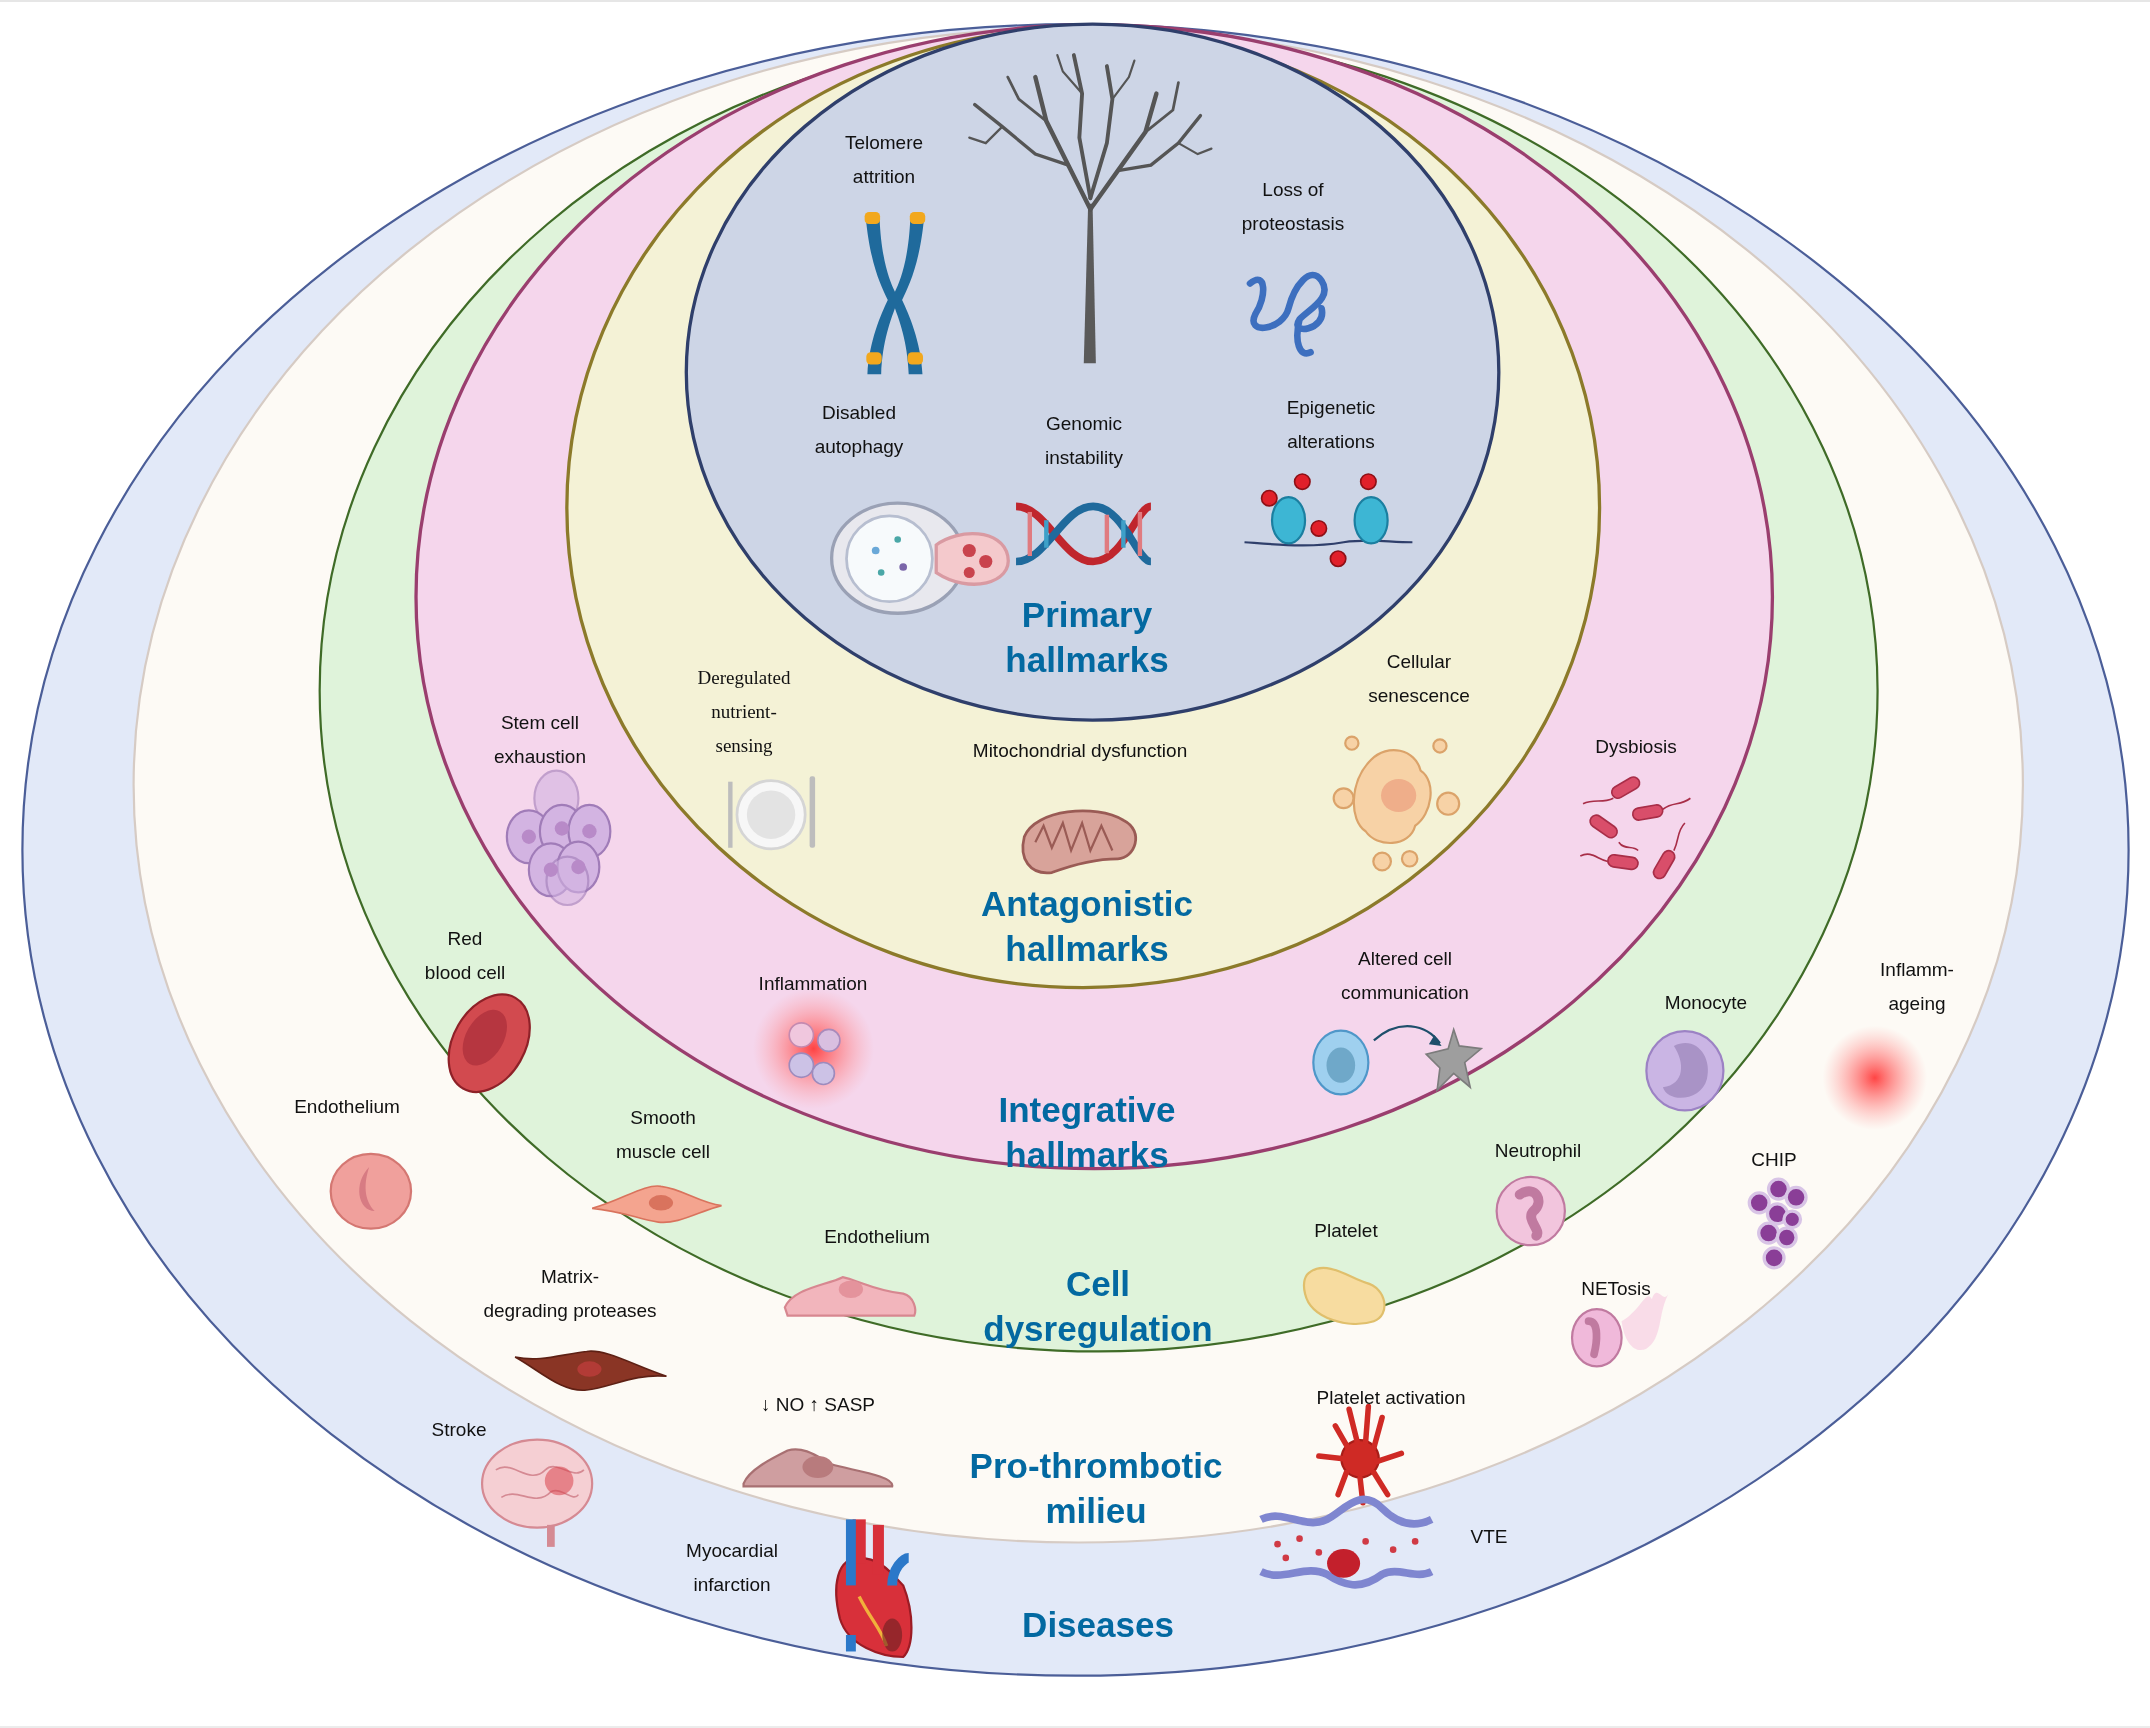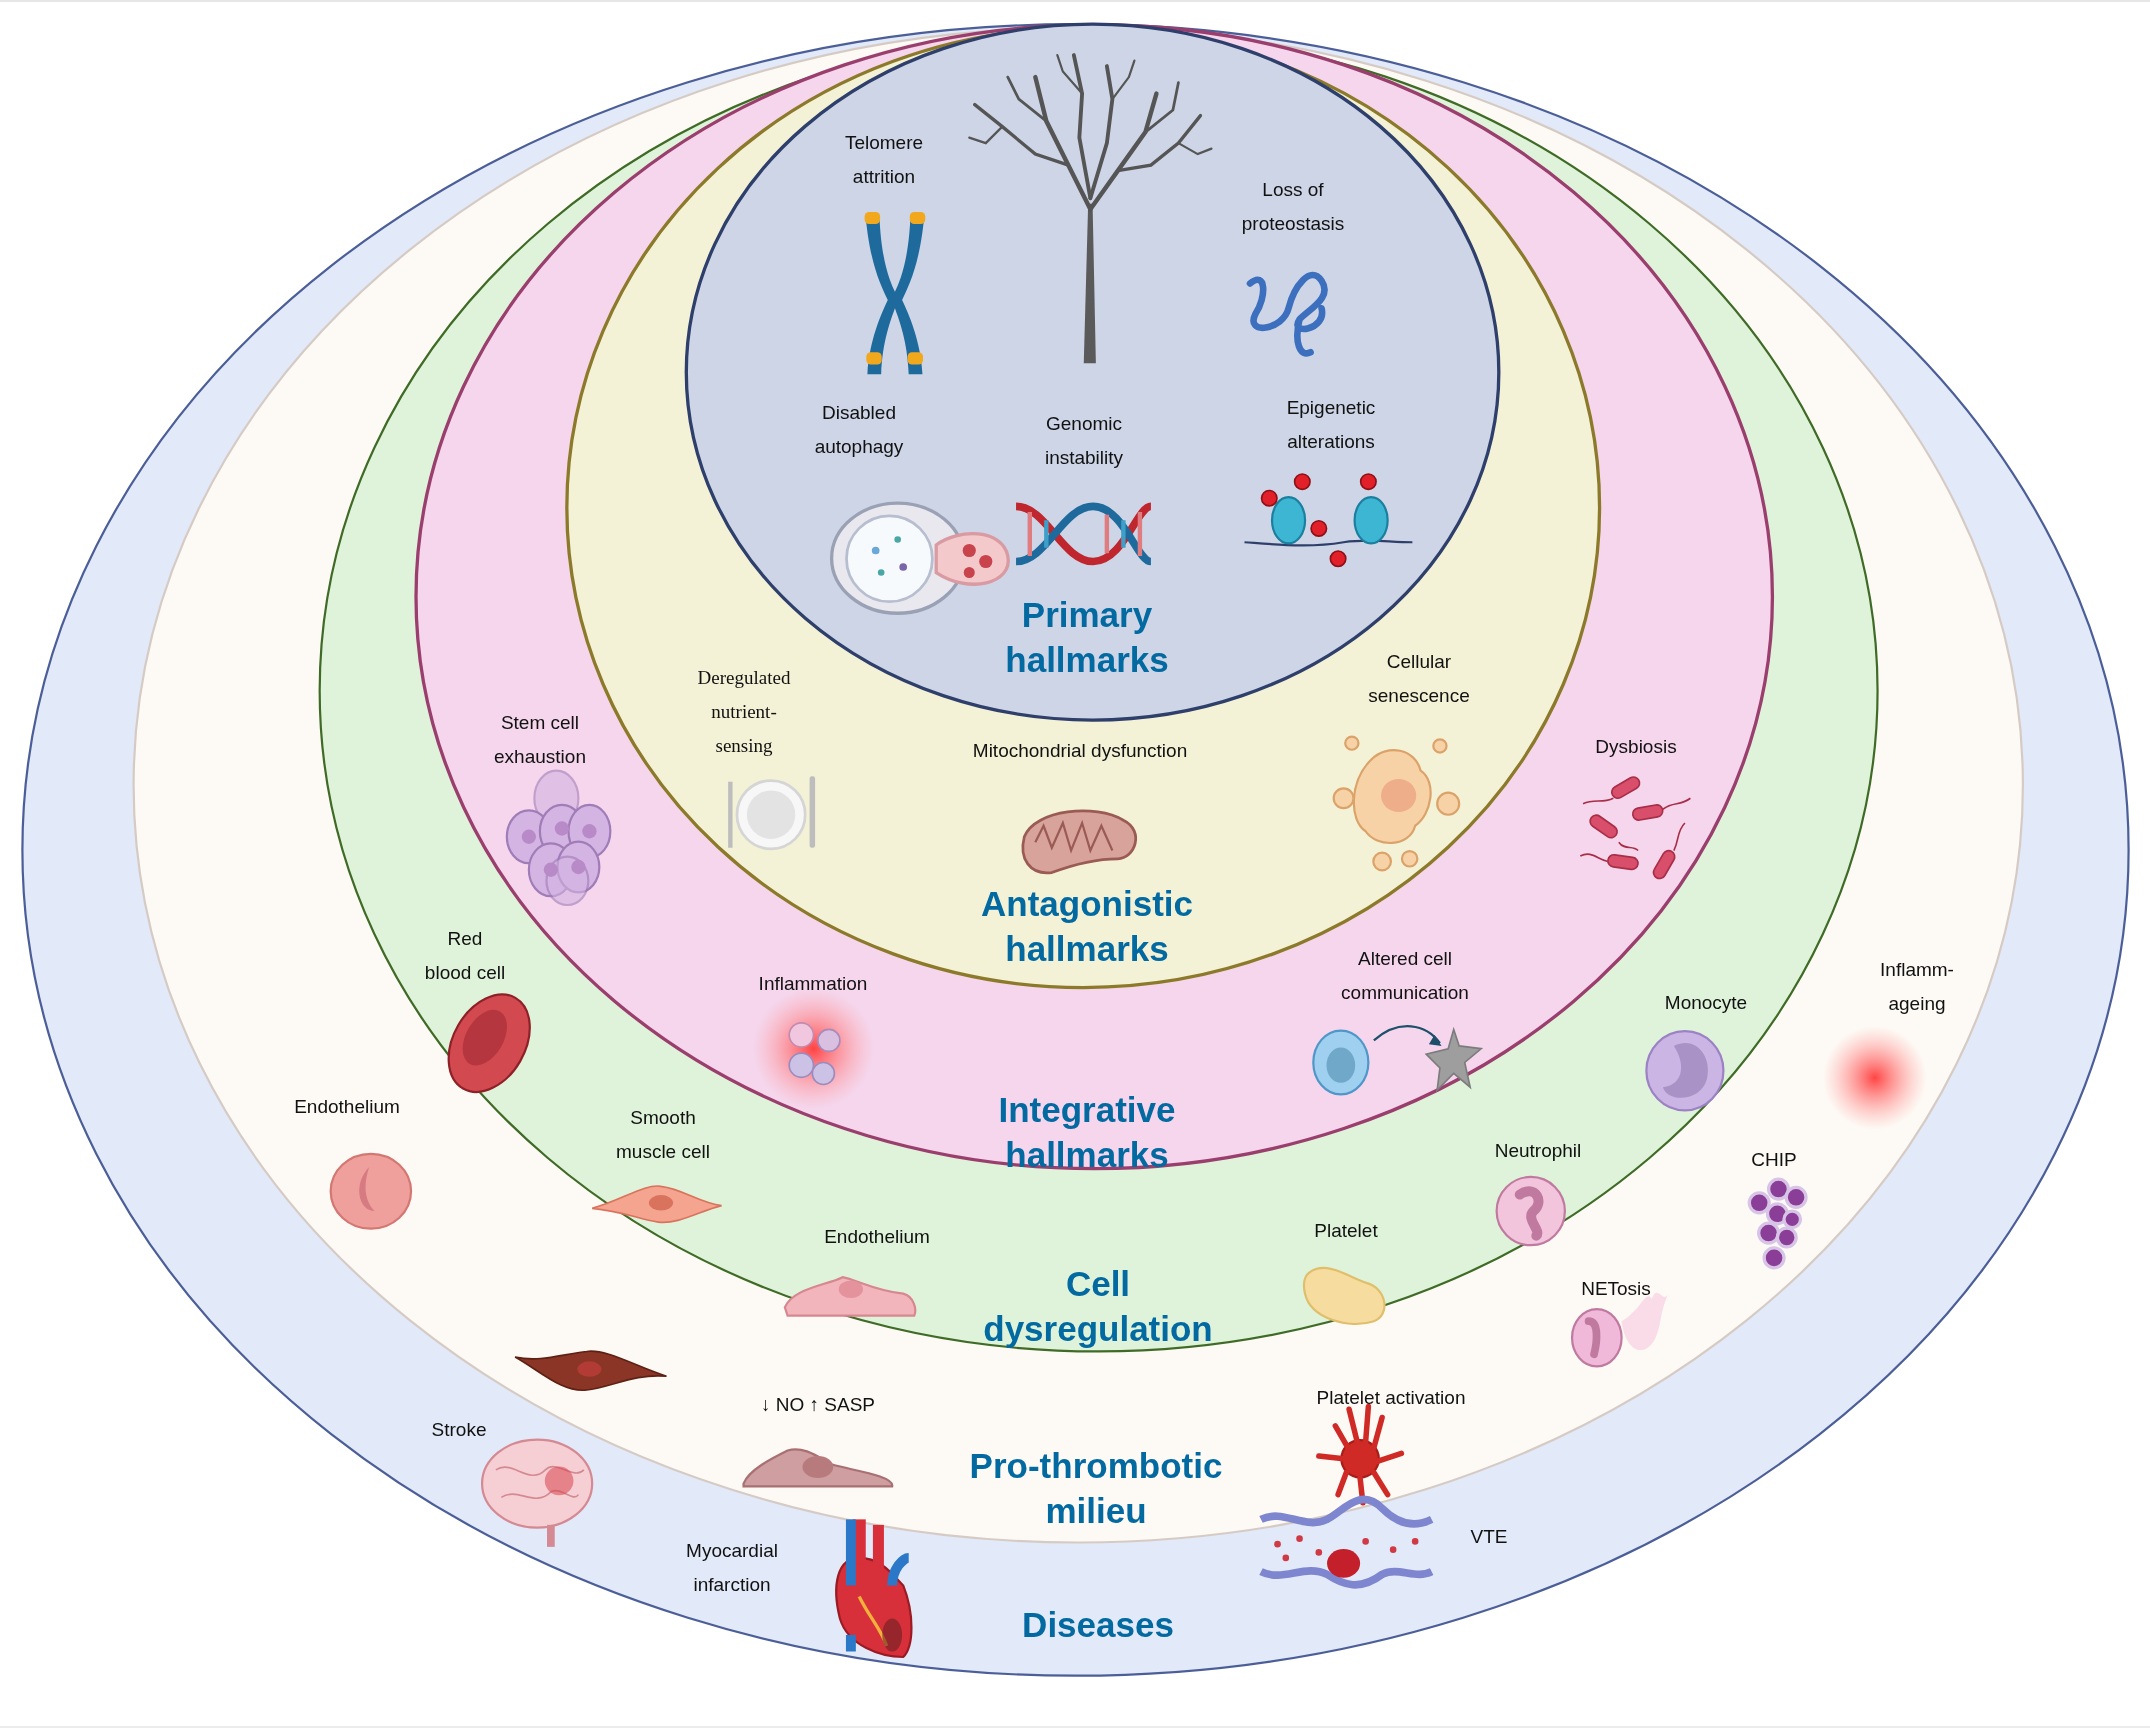--- a/index.html
+++ b/index.html
@@ -367,20 +367,24 @@
   <div class="lbl" style="left:347px; top:1090px;">
     <span>Endothelium</span>
   </div>
   <div class="lbl" style="left:1917px; top:953px;">
     <span>Inflamm-</span>
     <span>ageing</span>
   </div>
   <div class="lbl" style="left:1774px; top:1143px;">
     <span>CHIP</span>
   </div>
+  <div class="lbl" style="left:570px; top:1260px;">
+    <span>Matrix-</span>
+    <span>degrading proteases</span>
+  </div>
   <div class="lbl" style="left:1616px; top:1272px;">
     <span>NETosis</span>
   </div>
   <div class="lbl" style="left:818px; top:1388px;">
     <span>↓ NO ↑ SASP</span>
   </div>
   <div class="lbl" style="left:1391px; top:1381px;">
     <span>Platelet activation</span>
   </div>
   <div class="lbl" style="left:459px; top:1413px;">

